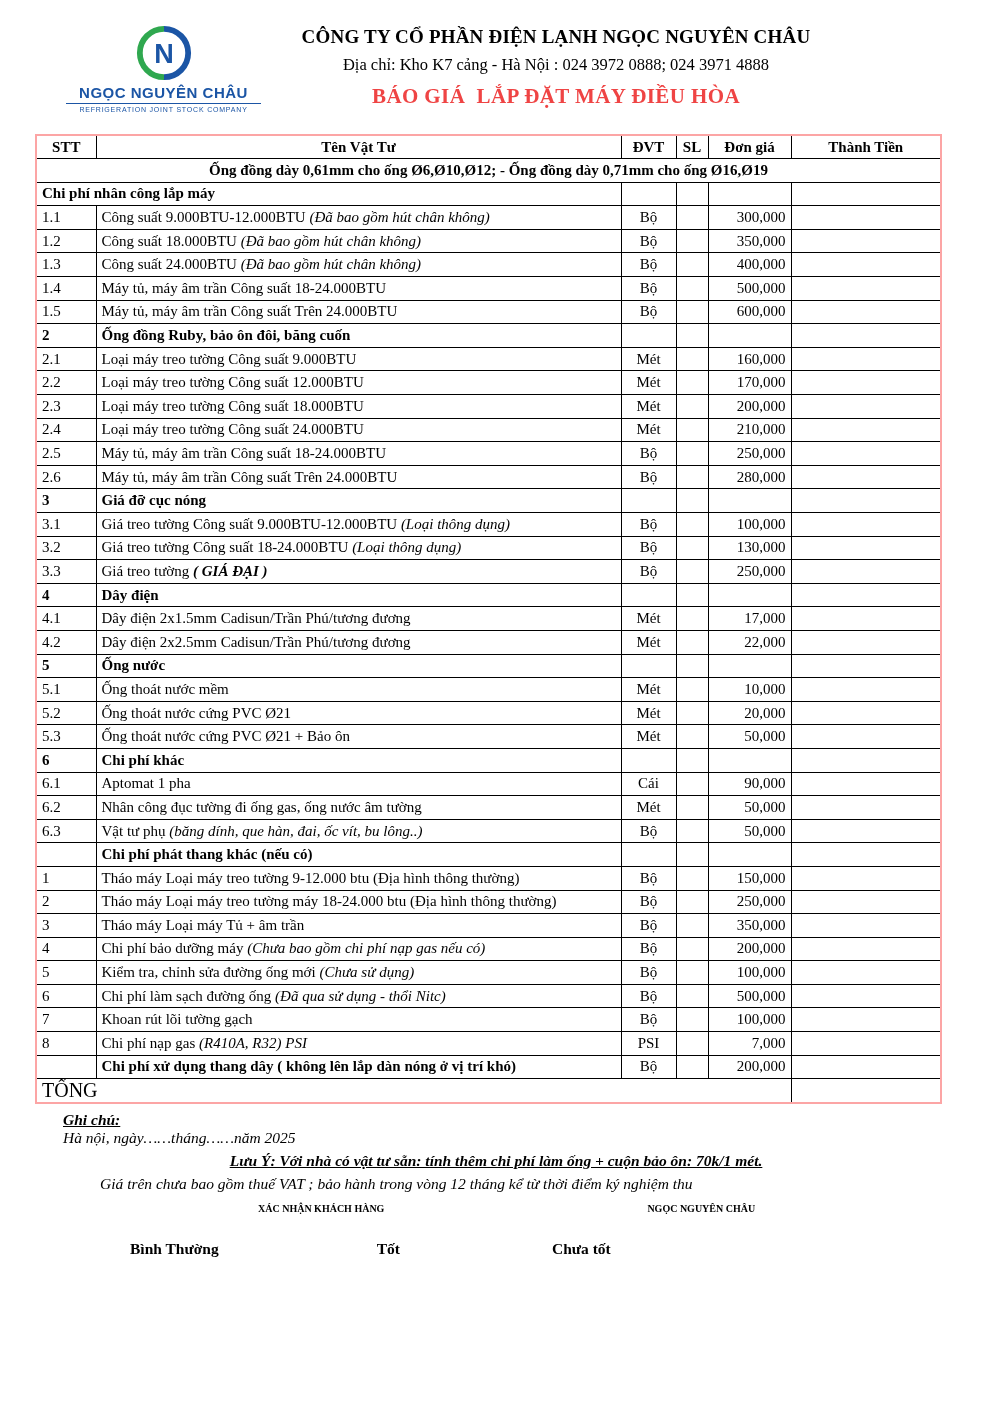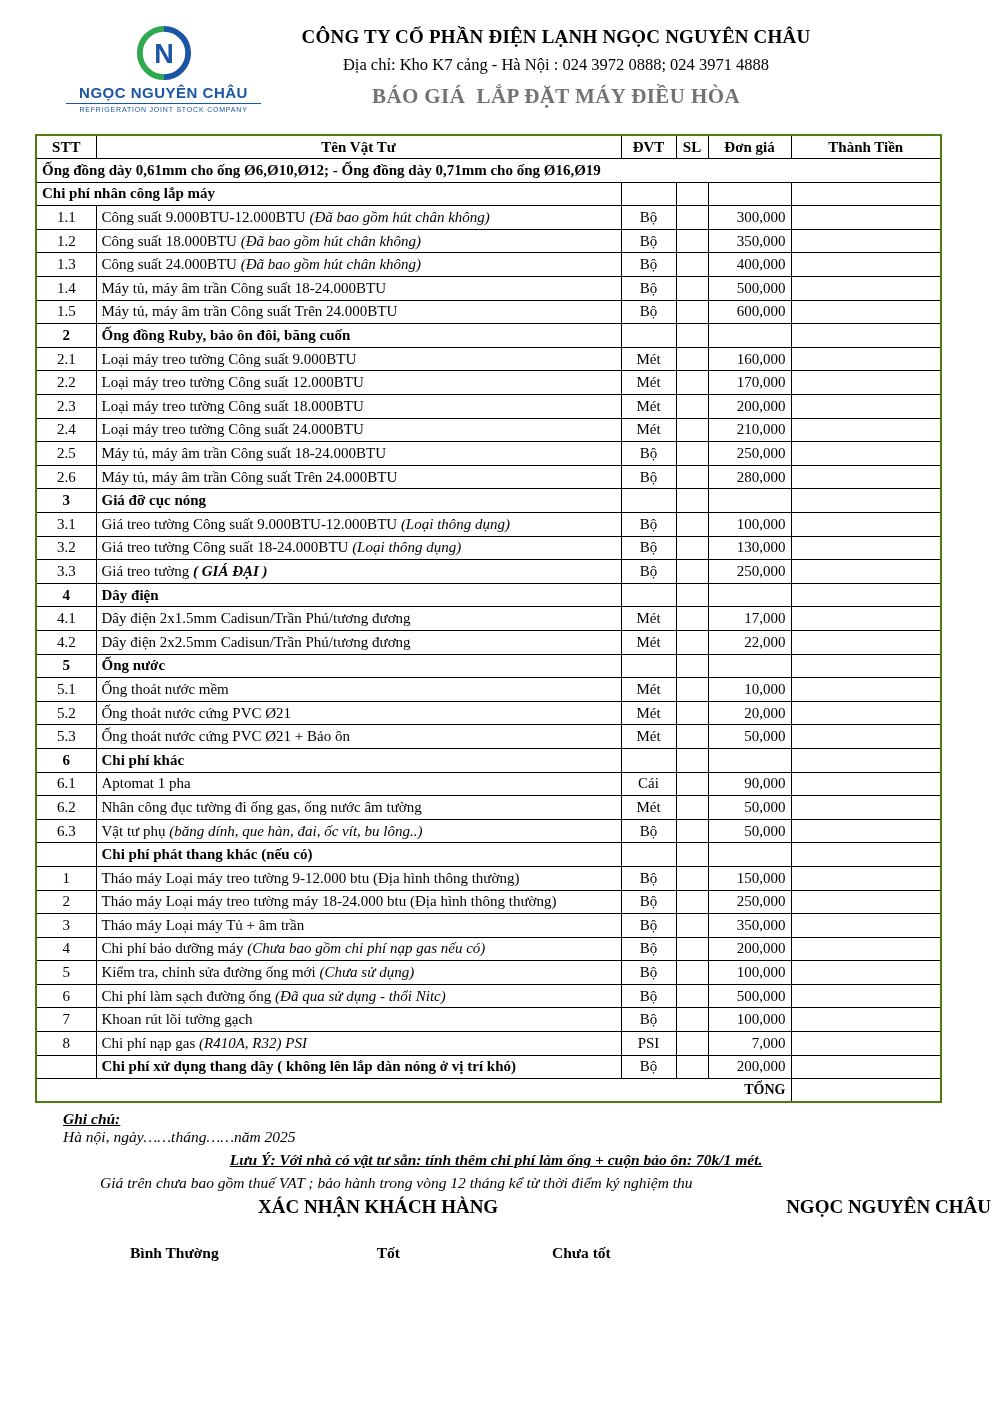--- a/index.html
+++ b/index.html
@@ -12,49 +12,49 @@
   .header { position:relative; padding-top:26px; min-height:128px; }
   .logo-block { position:absolute; left:66px; top:24px; width:195px; text-align:center; }
   .logo-circle { display:block; margin:0 auto; }
   .logo-name { color:#1b55a5; font-weight:bold; font-size:15px; letter-spacing:0.5px; margin-top:2px; white-space:nowrap;
                font-family:"Liberation Sans", sans-serif; }
   .logo-sub { color:#1b55a5; font-size:7px; letter-spacing:0.8px; border-top:1.5px solid #1b55a5;
               margin-top:2px; padding-top:2px; white-space:nowrap; font-family:"Liberation Sans", sans-serif; }
   .head-text { margin-left:250px; width:612px; text-align:center; }
   .company-name { font-weight:bold; font-size:19px; letter-spacing:0.2px; }
   .company-address { font-size:16.5px; margin-top:7px; }
-  .doc-title { color:#737373; font-weight:bold; font-size:21px; margin-top:9px; letter-spacing:0.4px; white-space:pre; }
+  .doc-title { color:#ef4444; font-weight:bold; font-size:21px; margin-top:9px; letter-spacing:0.4px; white-space:pre; }
   
   .customer-line { margin:12px 35px 0 35px; font-size:15px; display:flex; white-space:nowrap; overflow:hidden; }
   .customer-line span { display:inline-block; }
   .cl-phone { margin-left:8px; }
   
   .quote-table { border-collapse:collapse; margin:6px 0 0 35px; width:905px; font-size:15px;
-                 table-layout:fixed; border:2px solid #4d7c0f; }
+                 table-layout:fixed; border:2px solid #fca5a5; }
   .quote-table th, .quote-table td { border:1px solid #000; height:23.6px; padding:0 5px;
                  overflow:hidden; white-space:nowrap; vertical-align:middle; }
   .quote-table thead th { font-weight:bold; text-align:center; font-size:15px; }
-  .c-stt  { text-align:center; }
+  .c-stt  { text-align:left; }
   .c-name { text-align:left; }
   .c-name i { font-style:italic; }
   .c-dvt  { text-align:center; }
   .c-sl   { text-align:center; }
   .c-price{ text-align:right; }
   .c-total{ }
   .sec    { font-weight:bold; }
-  .c-full { text-align:left; font-weight:bold; }
-  .c-totalrow { text-align:right; font-weight:bold; font-size:14px; }
+  .c-full { text-align:center; font-weight:bold; }
+  .c-totalrow { text-align:left; font-weight:normal; font-size:20px; }
   
   .fline1 { display:flex; justify-content:space-between; margin:7px 70px 0 63px; font-size:15.5px;flex-direction:column; }
   .ghi-chu { font-weight:bold; font-style:italic; text-decoration:underline; }
   .date-line { font-style:italic; }
   .luu-y { text-align:center; font-weight:bold; font-style:italic; text-decoration:underline;
            font-size:15.5px; margin-top:5px; }
   .vat-note { font-style:italic; font-size:15.5px; margin:5px 0 0 100px; }
-  .sign-row { display:flex; margin-top:4px; font-weight:bold; font-size:19px;gap:25px; }
+  .sign-row { display:flex; margin-top:10px; font-weight:bold; font-size:10px; }
   .sign-customer { margin-left:258px; }
   .sign-company  { margin-left:263px; }
   .rating-row { display:flex; margin-top:26px; font-weight:bold; font-size:15.5px;padding-left:45px; }
   .rating-normal { margin-left:85px; }
   .rating-good   { margin-left:158px; }
   .rating-bad    { margin-left:152px; }
 </style>
 </head>
 <body>
 

